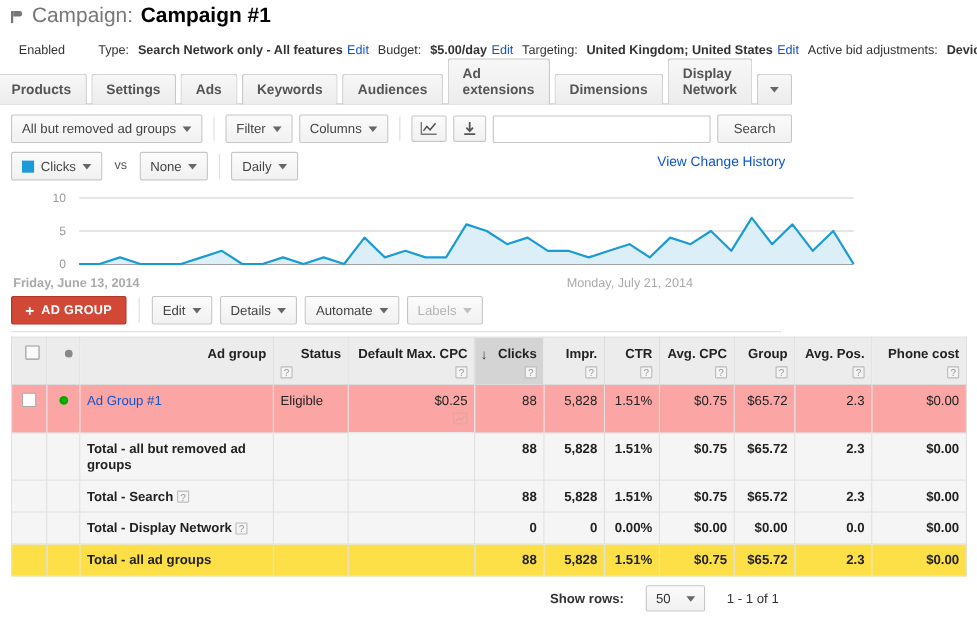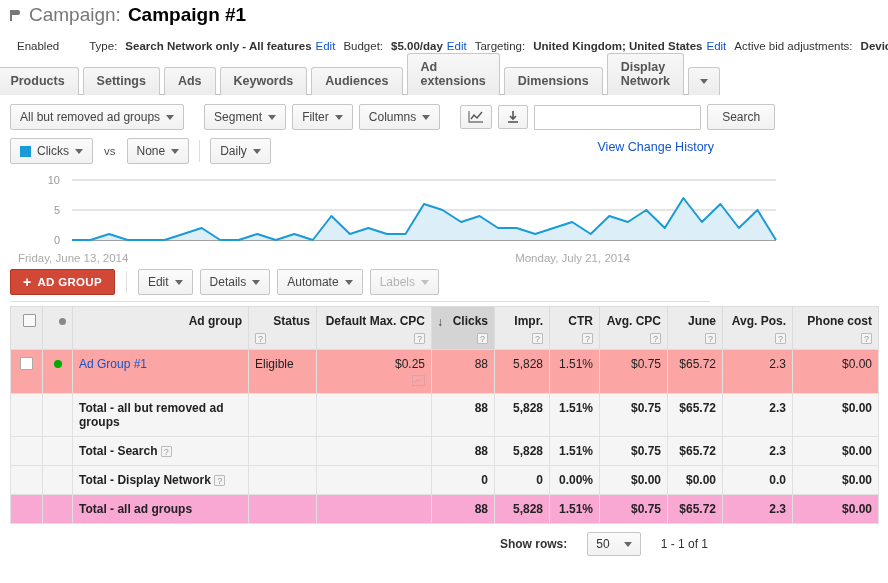--- a/index.html
+++ b/index.html
@@ -105,21 +105,21 @@
     position: absolute; right: 6px; top: 10px;
     color: #1155cc; font-size: 12.5px; cursor: pointer;
   }
 
   
   .chart-wrap { position: relative; margin-top: 8px; height: 90px; }
   .chart-svg { display: block; }
   .axis-lbl {
     position: absolute; bottom: -2px; font-size: 11.5px; color: #aaa;
   }
-  .axis-lbl.left { left: 18px; }
+  .axis-lbl.left { left: 12px; font-weight: bold; }
   .axis-lbl.right { right: 90px; }
 
   
   .actionrow {
     display: flex; align-items: center; gap: 7px;
     padding: 7px 0 7px 10px; position: relative;
   }
   .actionrow::after {
     content:""; position:absolute; left:10px; right:10px; bottom:0;
     height:1px; background:#ddd;
@@ -150,21 +150,21 @@
     display: inline-block; width: 11px; height: 11px; line-height: 10px;
     border: 1px solid #bbb; color: #999; font-size: 9px; text-align: center;
     font-weight: normal; background: #f4f4f4; border-radius: 1px;
   }
   th .hdr-in { display: block; }
   th .q-row { display:block; text-align: right; margin-top: 3px; height: 13px; }
   th.left-al .q-row { text-align: left; }
   .sort-arrow { position: absolute; left: 5px; top: 8px; color: #333; font-size: 12px; }
   td { padding: 7px 6px; text-align: right; background: #fca5a5; }
   tr.total td { background: #f5f5f5; font-weight: bold; }
-  tr.total-all td { background: #f9a8d4; font-weight: bold; }
+  tr.total-all td { background: #fde047; font-weight: bold; }
   td.cb-col, th.cb-col { width: 32px; text-align: center; padding-left: 0; padding-right: 0; }
   td.st-col, th.st-col { width: 30px; text-align: center; padding-left:0; padding-right:0; }
   .chk {
     width: 13px; height: 13px; border: 1px solid #aaa; background: #fff;
     display: inline-block; border-radius: 1px;
   }
   th .chk { border-color: #999; background:#f9f9f9; }
   .hdr-dot { width: 7px; height: 7px; border-radius: 50%; background: #888; display:inline-block; }
   .row-dot { width: 8px; height: 8px; border-radius: 50%; background: #0a0; display:inline-block; }
   .cpc-cell { position: relative; }
@@ -236,24 +236,20 @@
       <span class="caret"></span>
     </div>
   </div>
 
   <div class="toolbar">
     <div class="btn">
       <span>All but removed ad groups</span>
       <span class="caret"></span>
     </div>
     <div class="vdiv"></div>
-    <div class="btn">
-      <span>Segment</span>
-      <span class="caret"></span>
-    </div>
     <div class="btn">
       <span>Filter</span>
       <span class="caret"></span>
     </div>
     <div class="btn">
       <span>Columns</span>
       <span class="caret"></span>
     </div>
     <div class="vdiv"></div>
     <div class="btn icon-btn">
@@ -376,21 +372,21 @@
           </th>
           <th>
             <span class="hdr-in">CTR</span>
             <span class="q-row"><span class="qmark">?</span></span>
           </th>
           <th>
             <span class="hdr-in">Avg. CPC</span>
             <span class="q-row"><span class="qmark">?</span></span>
           </th>
           <th>
-            <span class="hdr-in">June</span>
+            <span class="hdr-in">Group</span>
             <span class="q-row"><span class="qmark">?</span></span>
           </th>
           <th>
             <span class="hdr-in">Avg. Pos.</span>
             <span class="q-row"><span class="qmark">?</span></span>
           </th>
           <th>
             <span class="hdr-in">Phone cost</span>
             <span class="q-row"><span class="qmark">?</span></span>
           </th>

